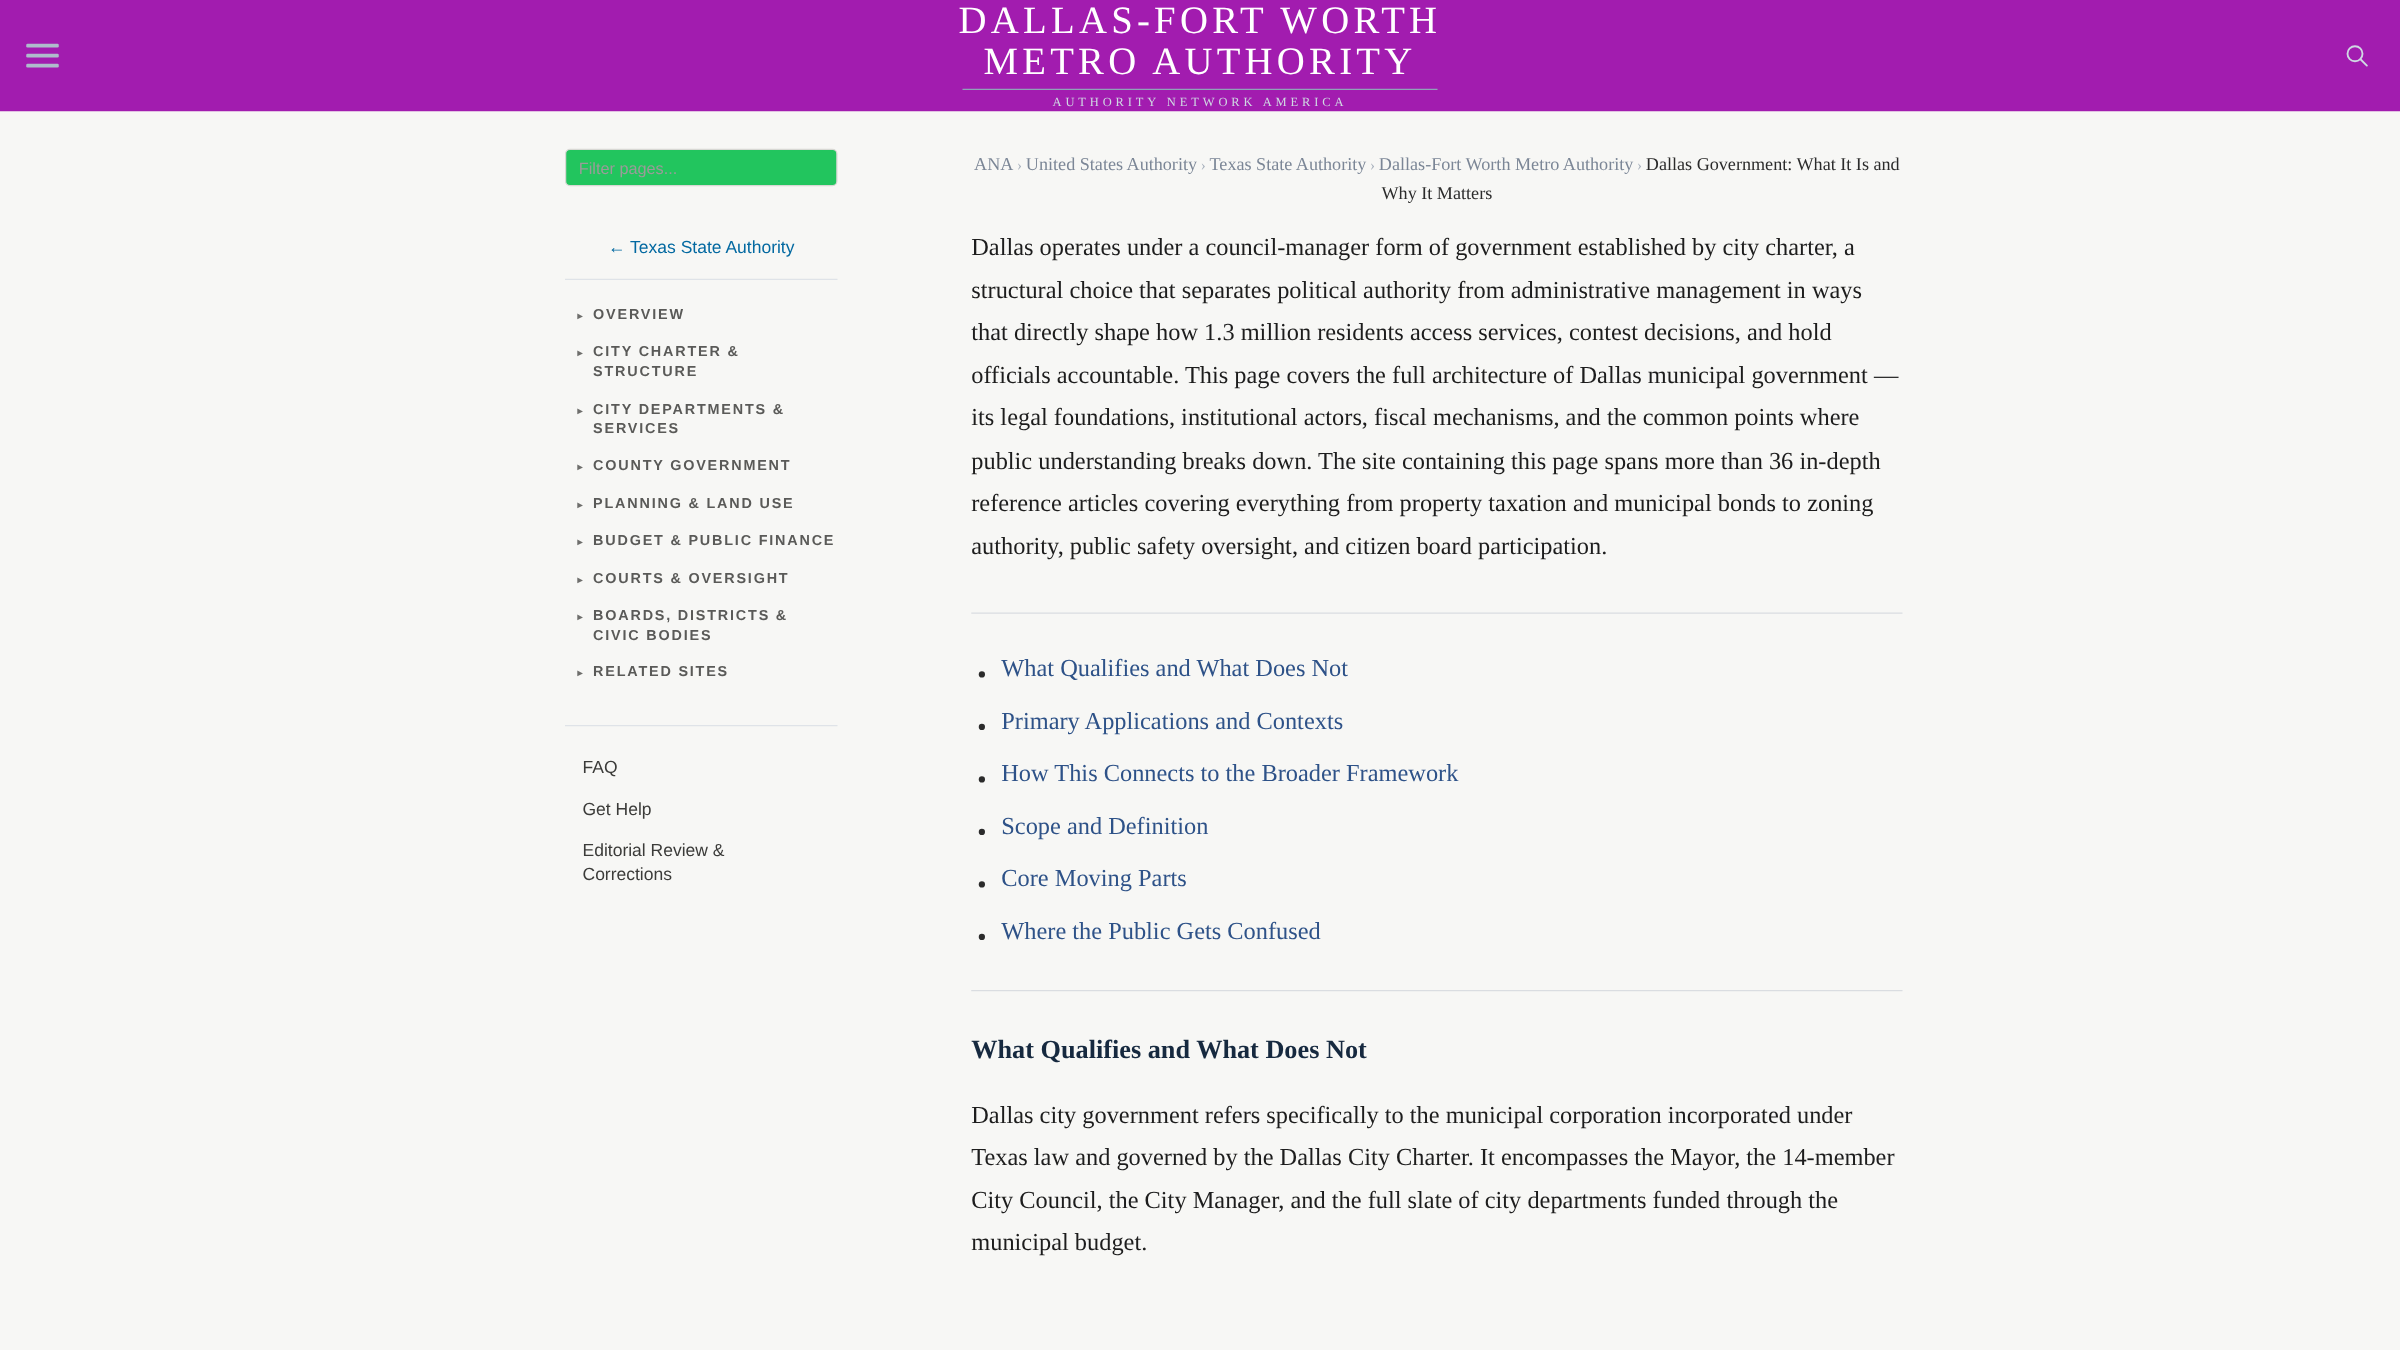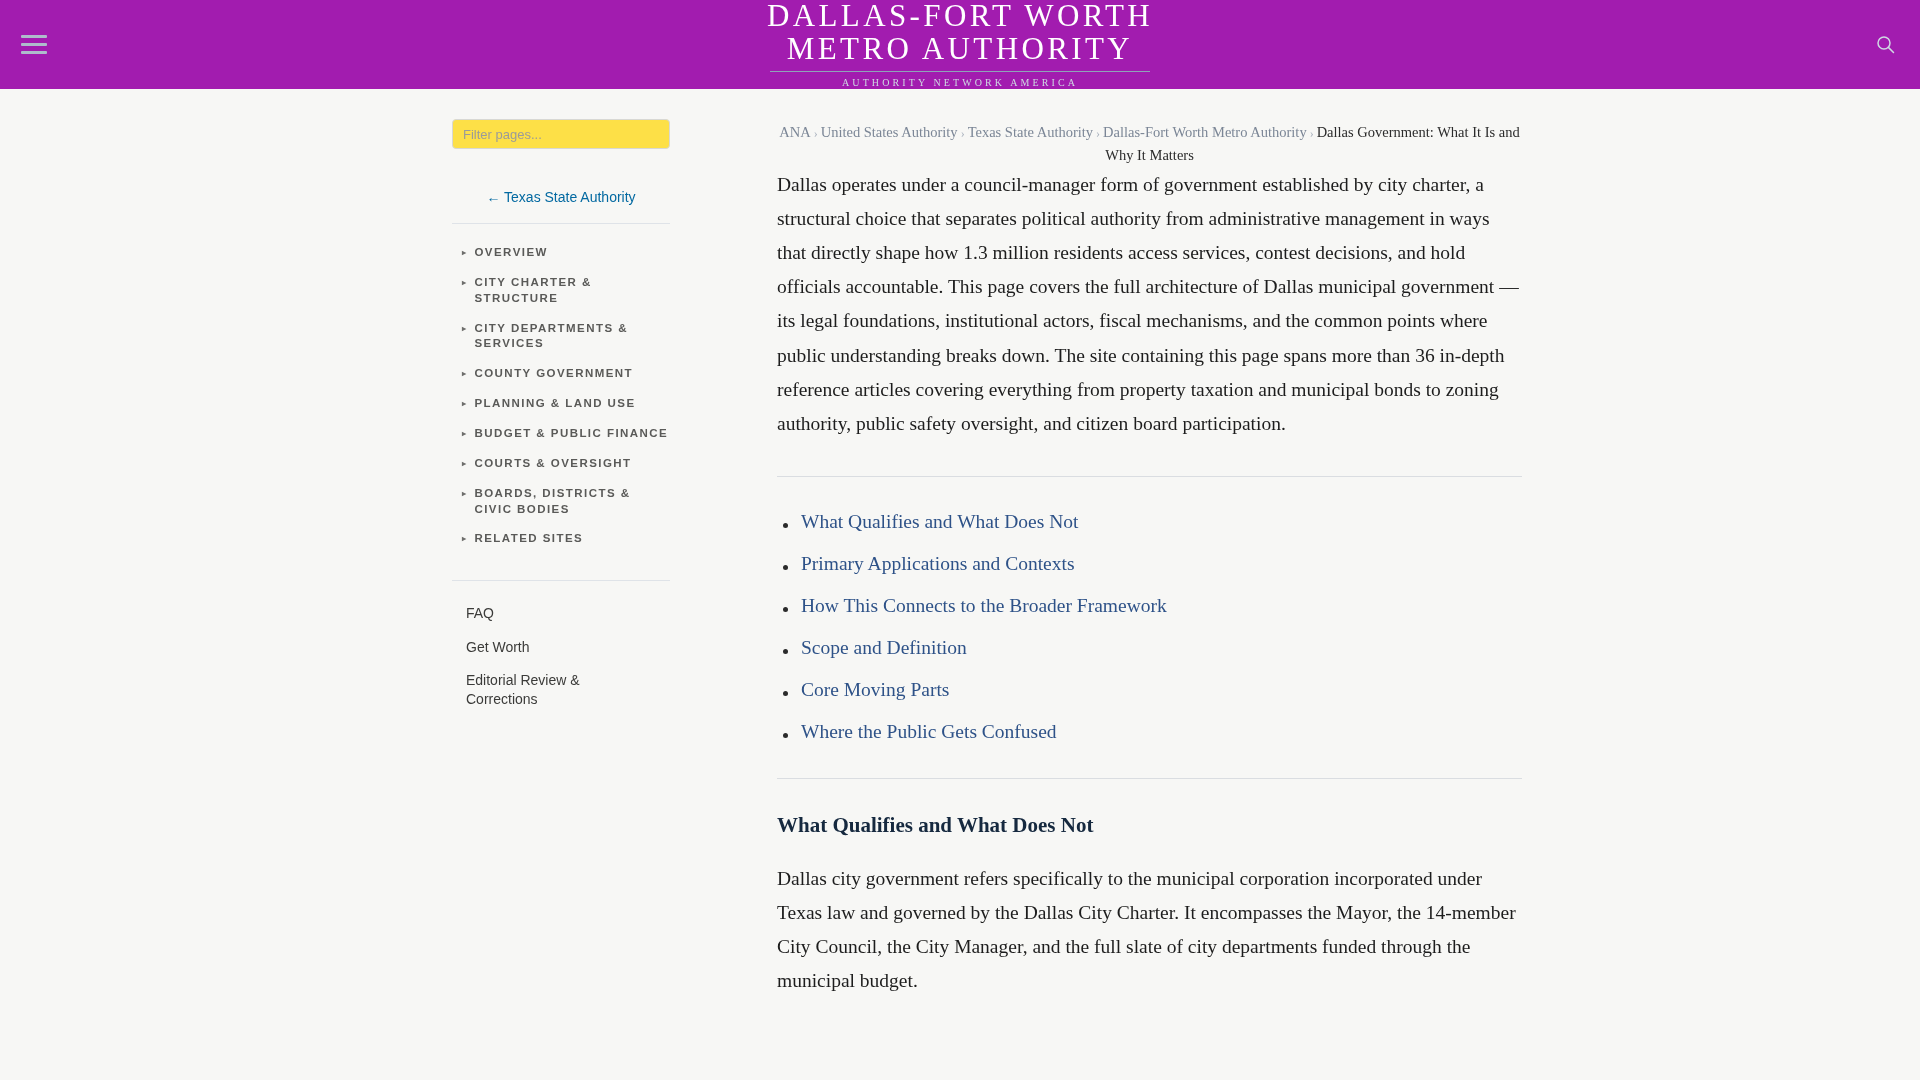--- a/index.html
+++ b/index.html
@@ -81,21 +81,21 @@
     width:218px;
     margin-left:452px;
     padding-top:30px;
     flex:0 0 218px;
   }
   .filter-input{
     width:100%;
     height:30px;
     border:1px solid #d8d8d4;
     border-radius:4px;
-    background:#fde047;
+    background:#22c55e;
     padding:0 10px;
     font-family:"Liberation Sans", sans-serif;
     font-size:13px;
     color:#444;
     outline:none;
   }
   .filter-input::placeholder{color:#9b9b99;}
   .back-link{
     display:block;
     text-align:center;
@@ -152,20 +152,21 @@
     margin-left:107px;
     padding-top:32px;
     flex:0 0 745px;
   }
   .breadcrumb{
     text-align:center;
     font-family:"Liberation Serif", serif;
     font-size:14.5px;
     line-height:1.62;
     color:#7b8696;
+    margin-bottom:14px;
   }
   .breadcrumb a{color:#7b8696;text-decoration:none;cursor:pointer;}
   .breadcrumb .sep{color:#a8b1bd;padding:0 3px;font-size:12px;}
   .breadcrumb .current{color:#2b2b2b;}
 
   .body-text{
     font-family:"Liberation Serif", serif;
     font-size:19.5px;
     line-height:1.75;
     color:#1d1d1d;
@@ -281,21 +282,21 @@
       <li class="nav-item">
         <span class="caret">▸</span>
         <span>RELATED SITES</span>
       </li>
     </ul>
 
     <div class="side-div-bottom"></div>
 
     <ul class="util-list">
       <li class="util-item">FAQ</li>
-      <li class="util-item">Get Worth</li>
+      <li class="util-item">Get Help</li>
       <li class="util-item">Editorial Review &amp; Corrections</li>
     </ul>
   </aside>
 
   <main class="main">
 
     <nav class="breadcrumb">
       <a>ANA</a><span class="sep">›</span><a>United States Authority</a><span class="sep">›</span><a>Texas State Authority</a><span class="sep">›</span><a>Dallas-Fort Worth Metro Authority</a><span class="sep">›</span><span class="current">Dallas Government: What It Is and Why It Matters</span>
     </nav>
 

